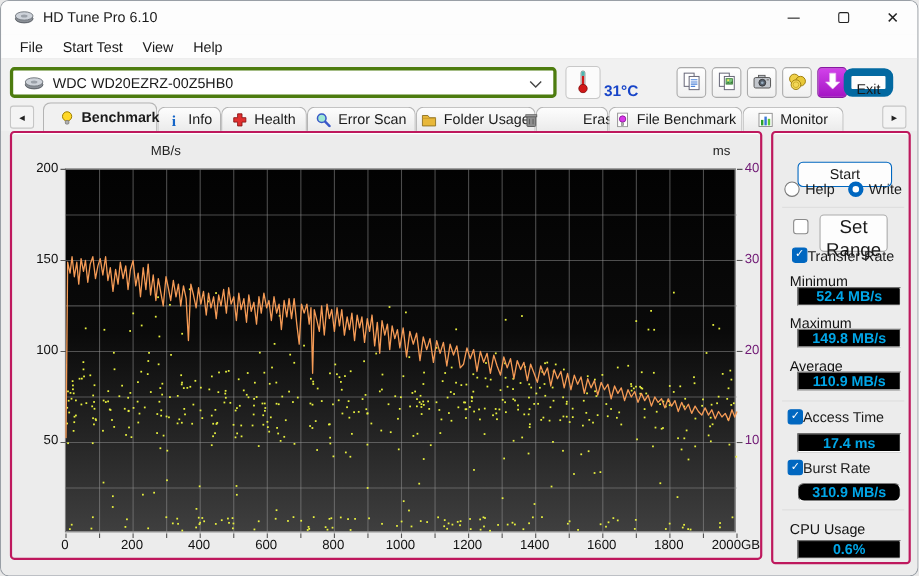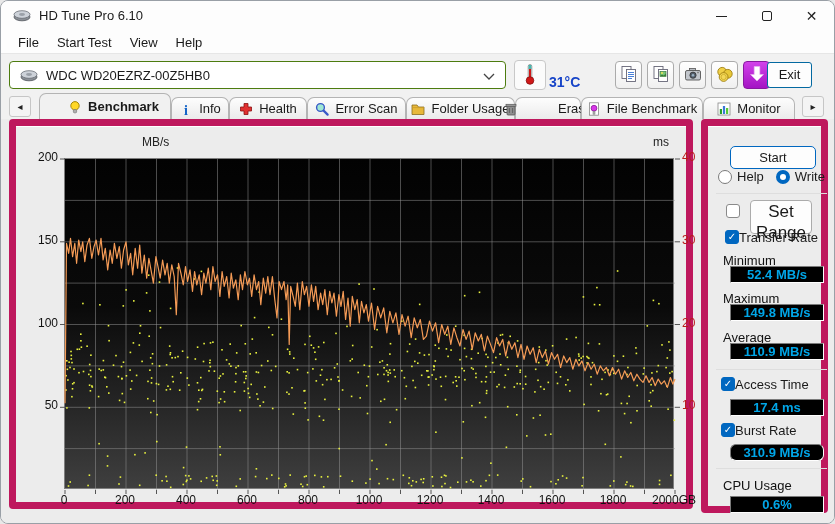--- a/index.html
+++ b/index.html
@@ -19,66 +19,66 @@
   .glyph-close { font-size:14px; color:#222; line-height:1; }
 
   
   .menubar { position:absolute; left:0; top:30px; width:100%; height:23px; background:#fdfdfd;
              display:flex; align-items:center; padding-left:8px; border-bottom:1px solid #e6e6e6; }
   .menu-item { padding:3px 9px; }
 
   
   .toolbar { position:absolute; left:0; top:53px; width:100%; height:39px; background:#f1f1f1; }
   .drive-select { position:absolute; left:8px; top:7px; width:497px; height:28px; background:#fff;
-                  border:1px solid #4d7c0f; border-radius:4px; display:flex; align-items:center; padding:0 10px; }
+                  border:3px solid #4d7c0f; border-radius:4px; display:flex; align-items:center; padding:0 10px; }
   .drive-select .disk-ic { width:18px; height:13px; margin-right:8px; }
   .drive-name { flex:1; }
   .thermo-btn { position:absolute; left:513px; top:6px; width:32px; height:30px; background:#fbfbfb;
                 border:1px solid #c8c8c8; border-radius:4px; display:flex; align-items:center; justify-content:center; }
   .temp-text { position:absolute; left:548px; top:20px; font-weight:bold; color:#1744c8; font-size:14px; }
   .tool-buttons { position:absolute; left:614px; top:7px; display:flex; gap:5px; }
   .tool-btn { width:27px; height:28px; border:1px solid #ababab; border-radius:4px;
               background:linear-gradient(#ffffff,#f0f0f0); display:flex; align-items:center; justify-content:center; }
   .tool-btn.purple { background:linear-gradient(#d242ea,#a414c4); border-color:#8818a0; }
   .exit-btn { position:absolute; left:766px; top:8px; width:45px; height:26px; background:#fdfdfd;
-              border:1px solid #0369a1; border-radius:3px; font-size:13px; text-align:center; line-height:24px; }
+              border:7px solid #0369a1; border-radius:8px; font-size:13px; text-align:center; line-height:24px; }
 
   
   .tabbar { position:absolute; left:0; top:92px; width:100%; height:26px; background:#f1f1f1; }
   .tab-scroll { position:absolute; top:3px; width:22px; height:21px; background:#f4f4f4; border:1px solid #c6c6c6;
                 border-radius:3px; display:flex; align-items:center; justify-content:center; font-size:10px; color:#222; }
   .tab-scroll.left { left:8px; } .tab-scroll.right { left:801px; }
   .tabs { position:absolute; left:38px; top:0; height:26px; display:flex; align-items:flex-end; }
   .tab { height:22px; border:1px solid #b4b4b4; border-bottom:none; border-radius:7px 7px 0 0;
          background:linear-gradient(#fdfdfd,#ebebeb); display:flex; align-items:center; justify-content:center;
          gap:6px; font-size:13px; position:relative; }
   .tab.active { height:26px; background:#f1f1f1; font-weight:bold; z-index:3; }
   .tab .t-ic { width:14px; height:14px; flex:0 0 auto; }
 
   
   .content { position:absolute; left:0; top:118px; width:100%; height:406px; background:#ececec; }
-  .groupbox { position:absolute; border:7px solid #be185d; border-radius:4px; background:#ececec;
+  .groupbox { position:absolute; border:2px solid #be185d; border-radius:4px; background:#ececec;
               box-shadow:0 1px 0 #ffffff inset; }
   #chart-box { left:8px; top:0; width:684px; height:390px; }
   #side-box  { left:700px; top:0; width:127px; height:394px; }
 
   .axis-title { position:absolute; font-size:12px; color:#222; }
   .ylab { position:absolute; width:30px; text-align:right; font-size:12px; color:#111; }
-  .yrlab { position:absolute; width:26px; text-align:left; font-size:12px; color:#b91c1c; }
+  .yrlab { position:absolute; width:26px; text-align:left; font-size:12px; color:#701a75; }
   .xlab { position:absolute; width:64px; text-align:center; font-size:12px; color:#111; top:367px; }
 
   #plot { position:absolute; left:48px; top:32px; width:610px; height:331px;
           background:linear-gradient(180deg,#020202 0%,#0a0a0a 45%,#232323 72%,#3f3f3f 100%);
           border:1px solid #7e7e7e; }
   #plot svg { position:absolute; left:0; top:0; overflow:visible; }
 
   
   .btn-accent { position:absolute; background:#fdfdfd; border:1px solid #0067c0; border-radius:5px;
                 font-size:13px; text-align:center; }
-  #start-btn { left:22px; top:20px; width:86px; height:23px; line-height:21px; }
+  #start-btn { left:22px; top:26px; width:86px; height:23px; line-height:21px; }
   .radio-row { position:absolute; left:0; top:43px; width:127px; display:flex; justify-content:center; gap:12px; }
   .radio-opt { display:flex; align-items:center; gap:5px; }
   .radio { width:14px; height:14px; border-radius:50%; background:#fff; border:1px solid #7a7a7a; }
   .radio.sel { border:4px solid #0067c0; }
   .sep { position:absolute; left:8px; width:111px; height:1px; background:#dedede; }
   .checkbox { width:14px; height:14px; border-radius:3px; border:1px solid #8a8a8a; background:#fff;
               display:flex; align-items:center; justify-content:center; flex:0 0 auto; }
   .checkbox.on { background:#0067c0; border-color:#0067c0; }
   .checkbox.on::after { content:"✓"; color:#fff; font-size:10px; line-height:1; }
   .cb-row { position:absolute; display:flex; font-size:13px; }
@@ -196,21 +196,21 @@
         </div>
       </div>
     <div class="exit-btn">Exit</div>
   </div>
 
   <div class="tabbar">
     <div class="tab-scroll left">
       <span>◂</span>
     </div>
     <div class="tabs" id="tabs">
-        <div class="tab active" style="width: 132px; padding-left: 17px;">
+        <div class="tab active" style="width: 104px; padding-left: 17px;">
           <span class="t-ic"><svg viewBox="0 0 14 14" width="14" height="14">
               <circle cx="7" cy="5.8" r="4.2" fill="#ffd828" stroke="#9a7b00" stroke-width="0.9"></circle>
               <rect x="5.4" y="9.6" width="3.2" height="3.2" rx="1" fill="#b0b0b0" stroke="#777" stroke-width="0.7"></rect>
             </svg></span>
           <span>Benchmark</span>
         </div>
         <div class="tab" style="width: 58px;">
           <span class="t-ic"><svg viewBox="0 0 14 14" width="14" height="14">
               <text x="7" y="12.5" text-anchor="middle" font-size="14" font-weight="bold" fill="#1565c8" font-family="Liberation Serif, serif">i</text>
             </svg></span>

